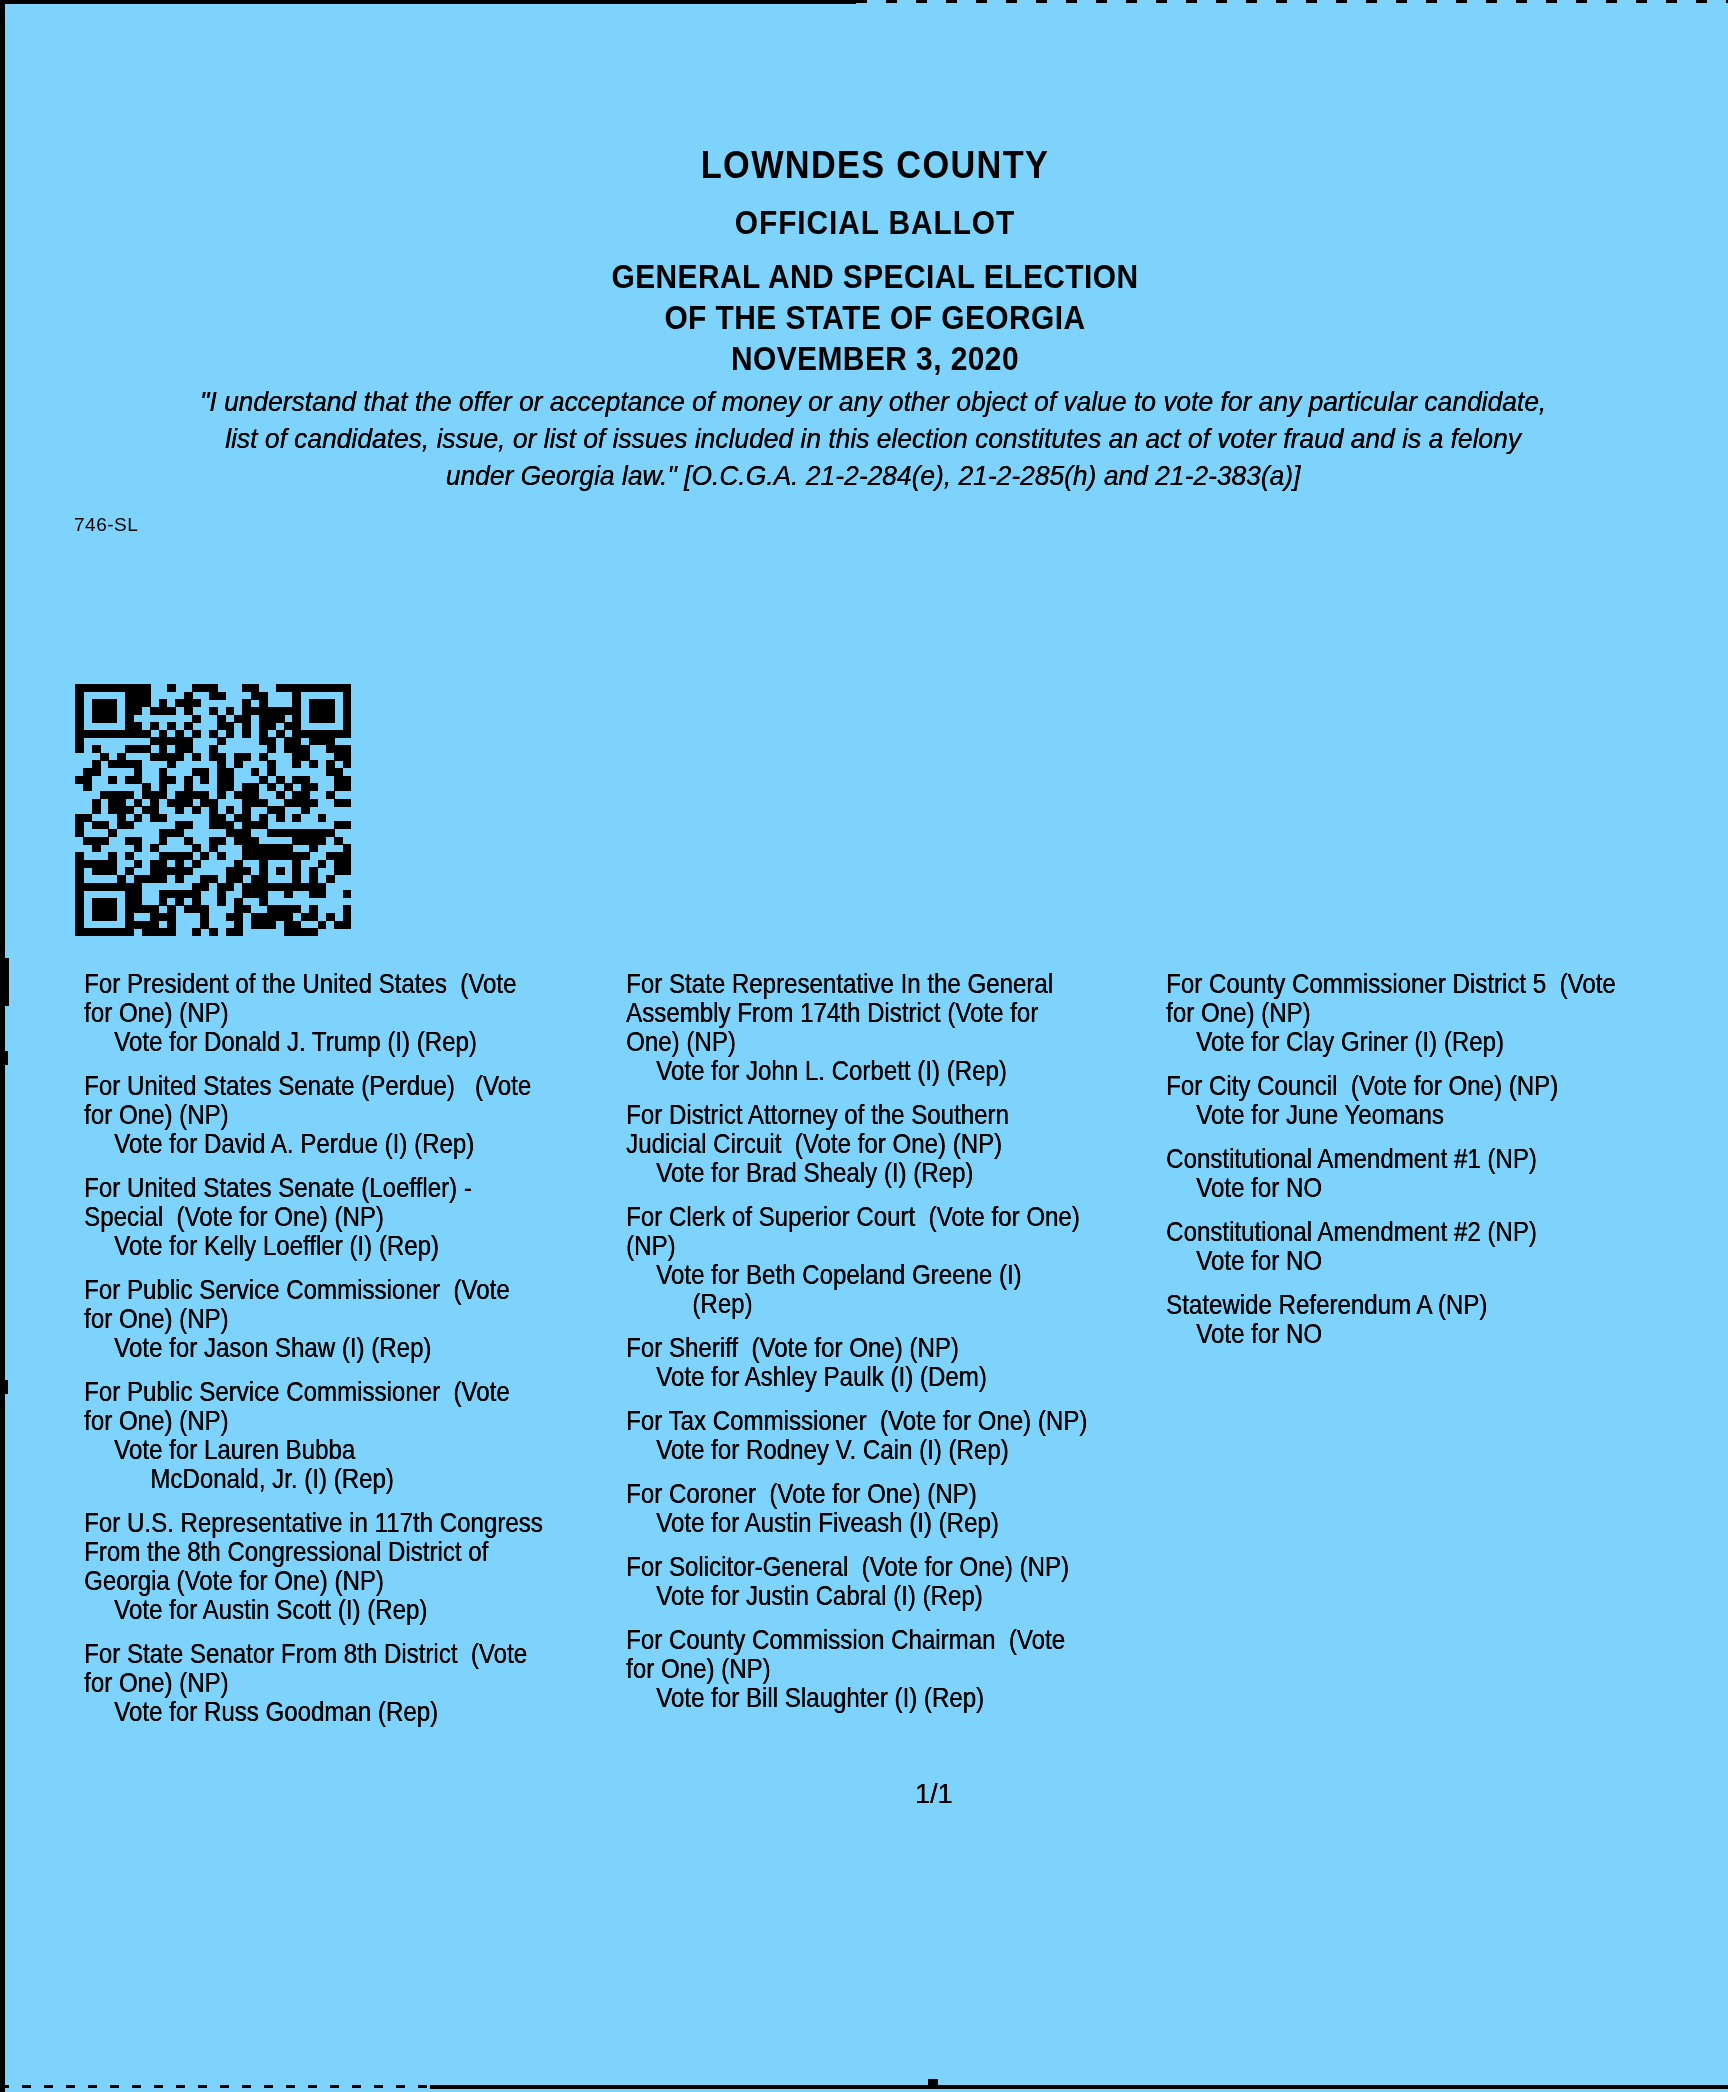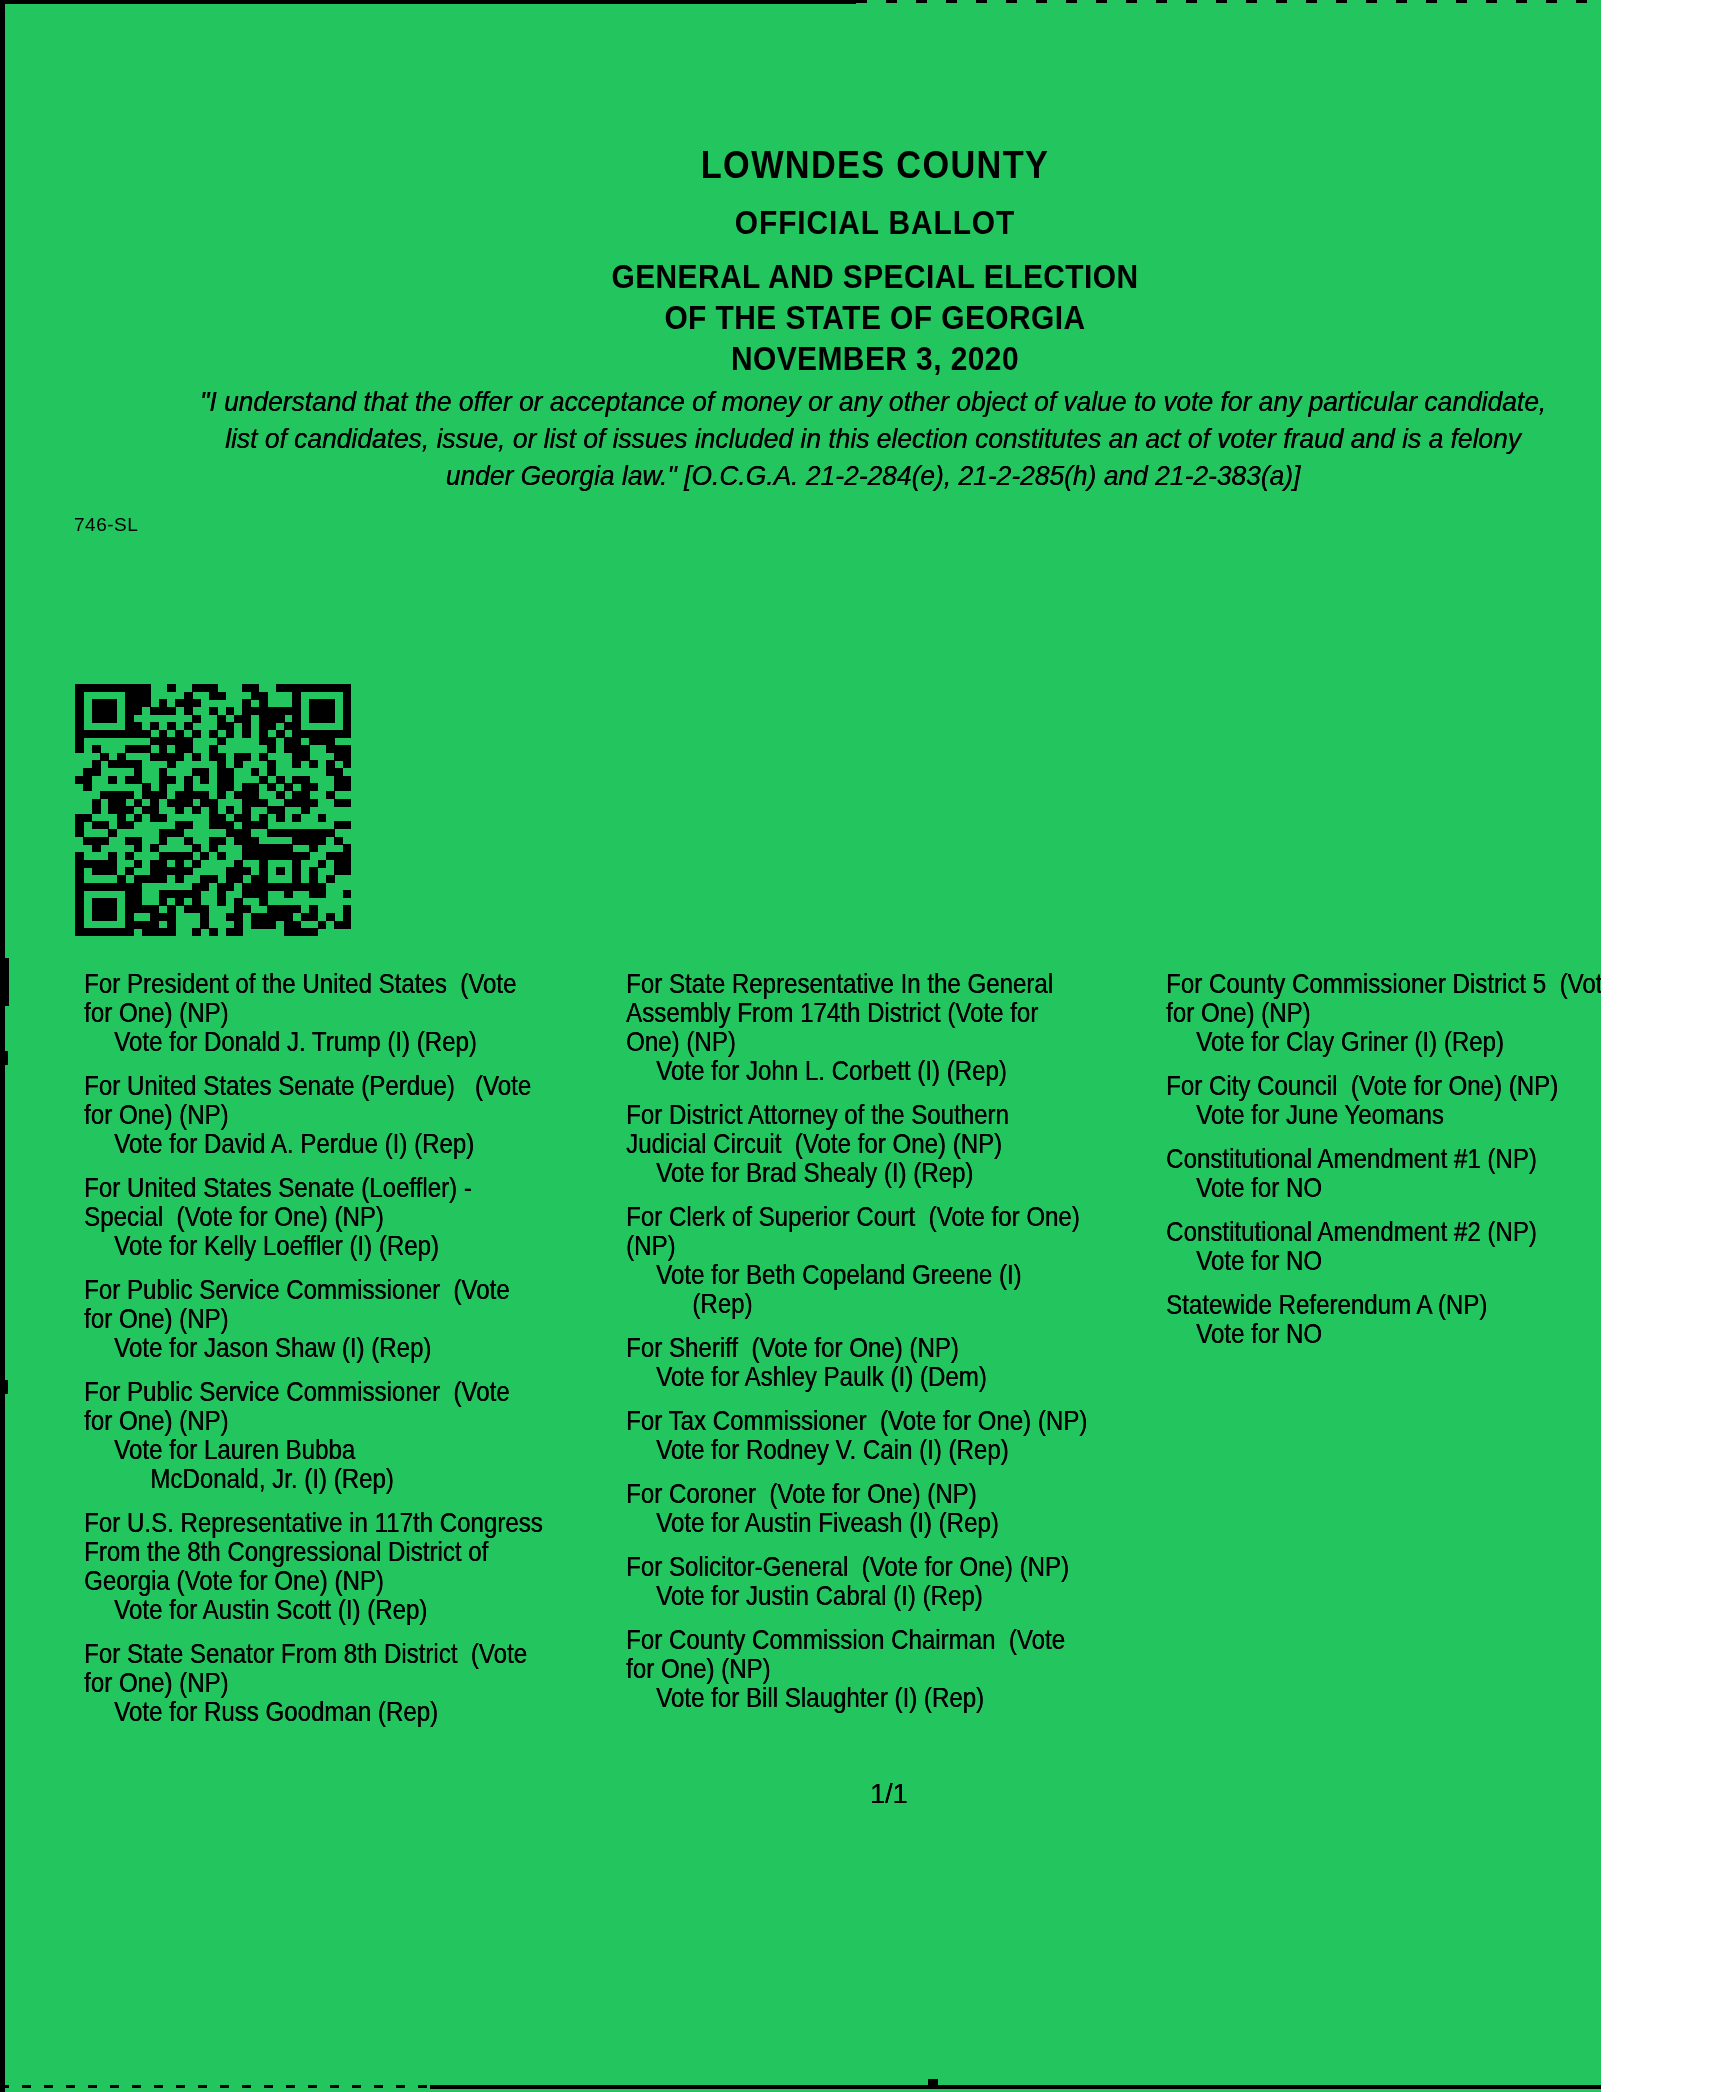--- a/index.html
+++ b/index.html
@@ -1,20 +1,20 @@
 <!DOCTYPE html>
 <html><head>
 <meta charset="utf-8">
 <style>
   * { margin:0; padding:0; box-sizing:border-box; }
   html,body { background:#fff; }
   body { font-family:"Liberation Sans", sans-serif; }
   .page {
-    position:relative; width:1601px; height:2092px;
-    background:#22c55e; overflow:hidden; color:#000;
+    position:relative; width:1728px; height:2092px;
+    background:#7dd3fc; overflow:hidden; color:#000;
   }
   
   .edge { position:absolute; background:#000; }
   .edge-left   { left:0; top:0; width:5px; height:2092px; }
   .nub1 { left:0; top:958px;  width:9px; height:48px; }
   .nub2 { left:0; top:1051px; width:8px; height:14px; }
   .nub3 { left:0; top:1380px; width:8px; height:14px; }
   .top-solid   { left:0; top:0; width:856px; height:4px; }
   .top-dash    { left:856px; top:0; width:872px; height:3px; background:repeating-linear-gradient(90deg,#000 0 11px,transparent 11px 30px); }
   .bottom-dash { left:0; top:2085px; width:430px; height:3px; background:repeating-linear-gradient(90deg,#000 0 9px,transparent 9px 22px); }
@@ -42,21 +42,21 @@
     font-size:28px; line-height:29px;
     transform:scaleX(.86); transform-origin:0 0;
     text-shadow:.4px 0 0 #000;
   }
   #col1 { left:84px; } #col2 { left:626px; } #col3 { left:1166px; }
   .contest { margin-bottom:15px; }
   .cline { white-space:pre; }
   .ind0 { padding-left:0; }
   .ind1 { padding-left:35px; }
   .ind2 { padding-left:77px; }
-  .pagenum { position:absolute; left:870px; top:1779px; font-size:27px; text-shadow:.3px 0 0 #000; }
+  .pagenum { position:absolute; left:915px; top:1779px; font-size:27px; text-shadow:.3px 0 0 #000; }
 </style>
 </head>
 <body>
 
 <div class="page">
 
   <div class="edge edge-left"></div>
   <div class="edge nub1"></div>
   <div class="edge nub2"></div>
   <div class="edge nub3"></div>

